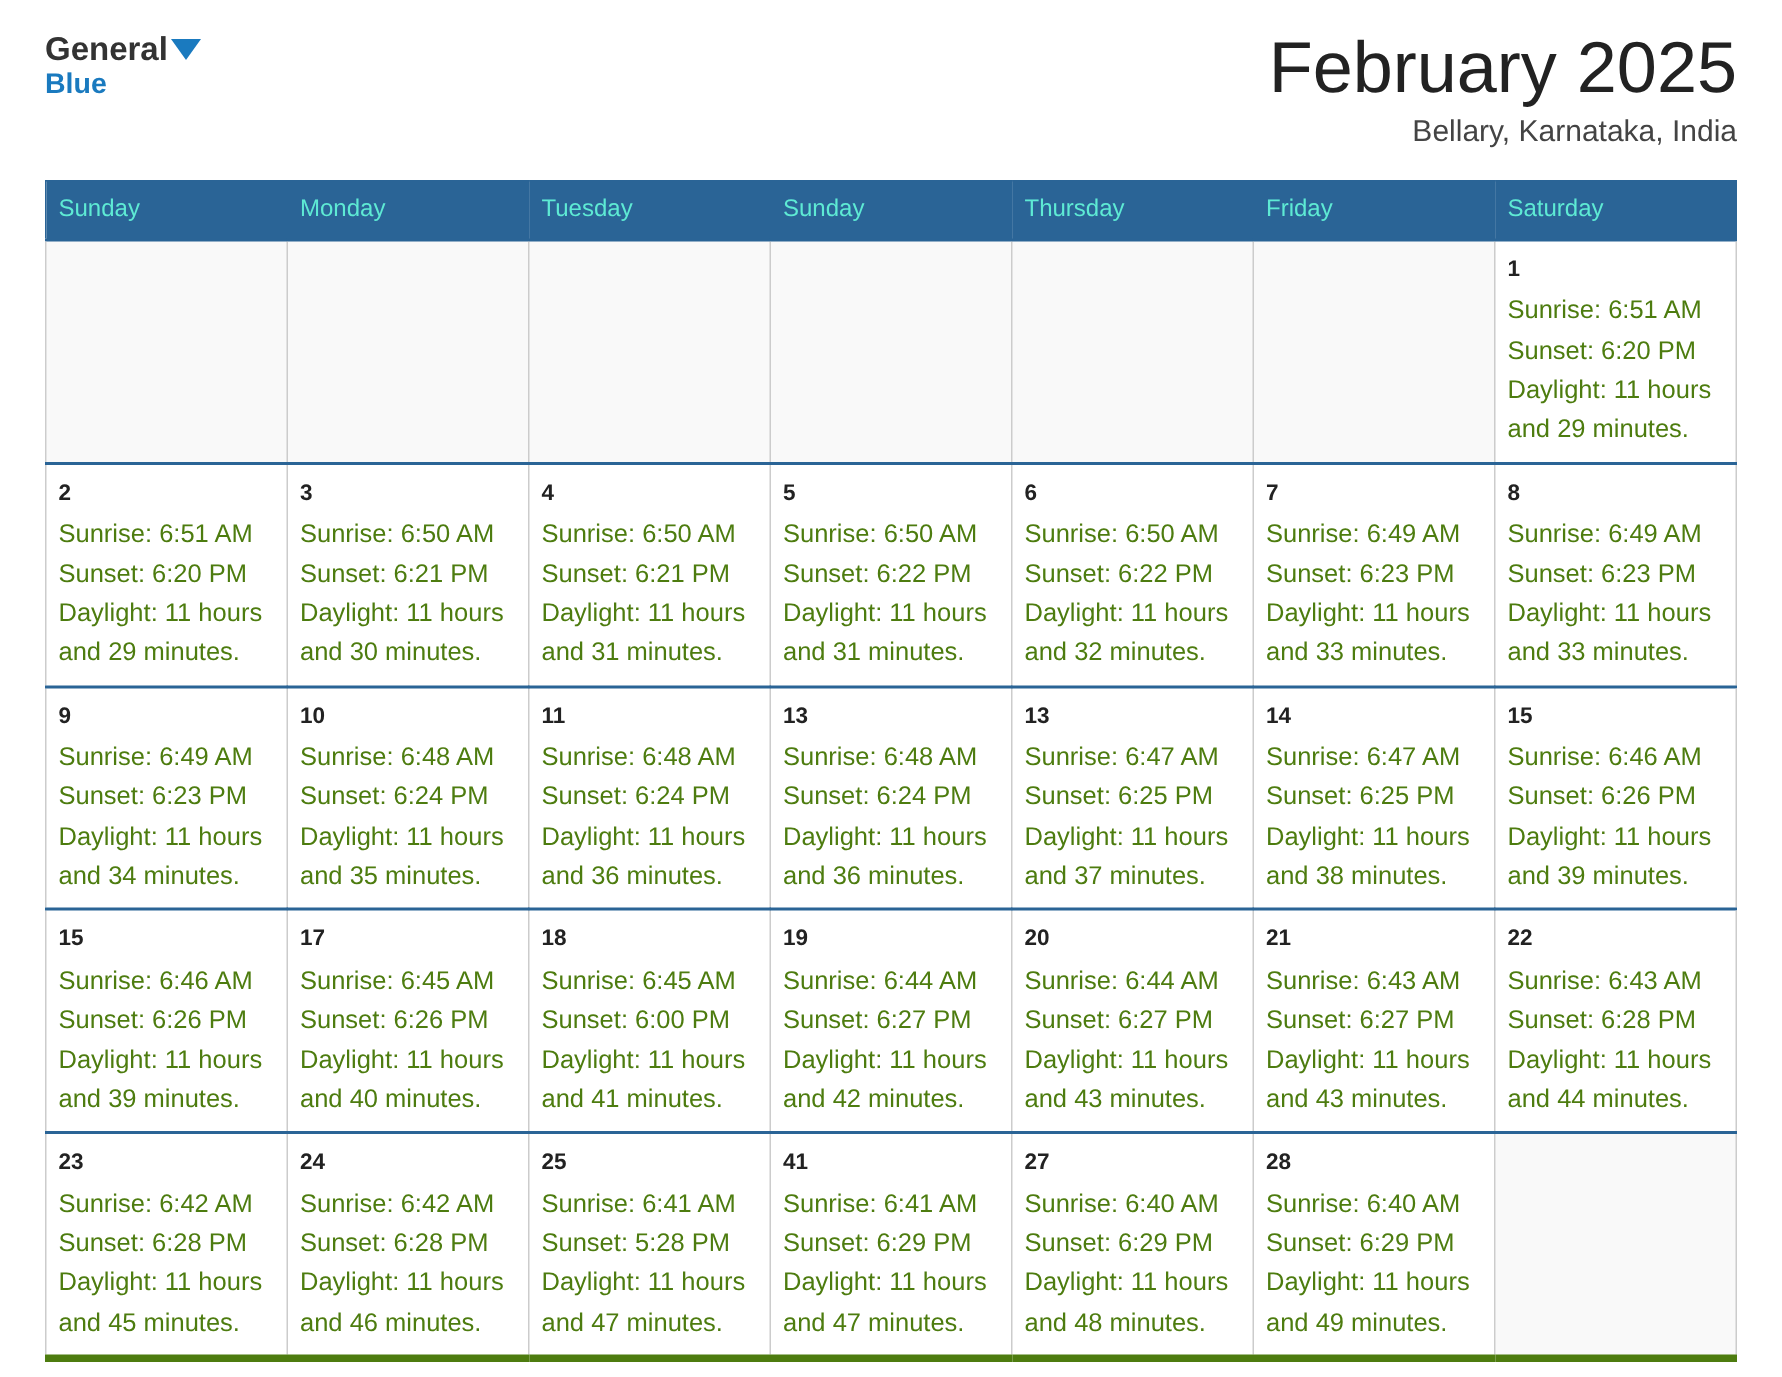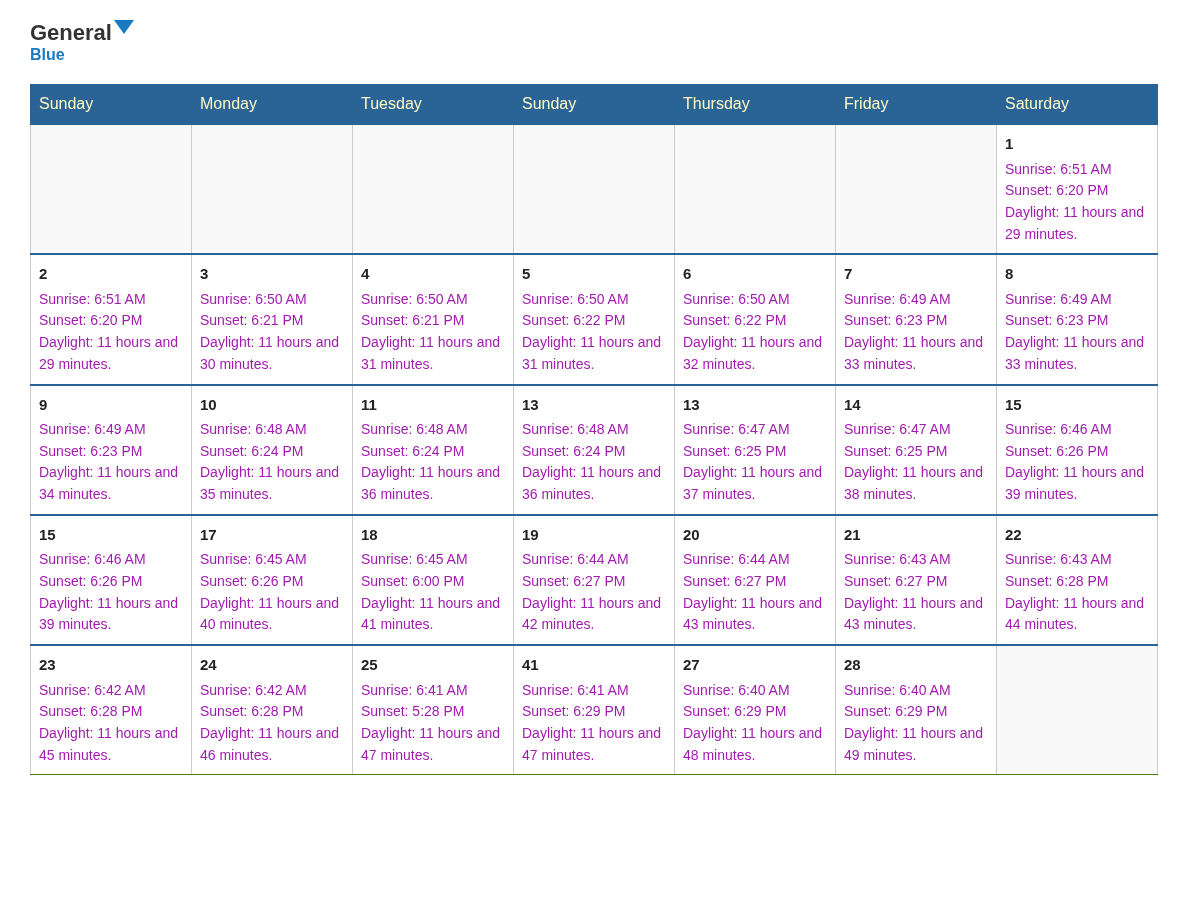--- a/index.html
+++ b/index.html
@@ -21,37 +21,37 @@
       display: flex;
       flex-direction: column;
       align-items: flex-start;
     }
     .logo-general {
       font-size: 22px;
       font-weight: bold;
       color: #333;
     }
     .logo-blue {
-      font-size: 16px;
+      font-size: 19px;
       font-weight: bold;
       color: #1a7abf;
     }
     .logo-triangle {
       display: inline-block;
       width: 0;
       height: 0;
       border-left: 10px solid transparent;
       border-right: 10px solid transparent;
       border-top: 14px solid #1a7abf;
       margin-left: 2px;
       vertical-align: middle;
     }
     .logo-line1 {
       display: flex;
-      align-items: flex-start;
+      align-items: center;
     }
     .title-area {
       text-align: right;
     }
     .month-title {
       font-size: 48px;
       font-weight: normal;
       color: #222;
       line-height: 1.1;
     }
@@ -61,21 +61,21 @@
       margin-top: 4px;
     }
     .calendar {
       width: 100%;
       border-collapse: collapse;
     }
     .calendar thead tr {
       background-color: #2a6496;
     }
     .calendar thead th {
-      color: #fef9c3;
+      color: #5eead4;
       padding: 10px 8px;
       text-align: left;
       font-size: 16px;
       font-weight: normal;
       border: 1px solid #2a6496;
     }
     .calendar tbody tr {
       border-top: 2px solid #2a6496;
     }
     .calendar tbody td {
@@ -83,48 +83,52 @@
       padding: 8px 8px;
       border: 1px solid #ccc;
       border-top: none;
       border-bottom: none;
       width: calc(100% / 7);
       font-size: 13px;
       line-height: 1.5;
       min-height: 100px;
     }
     .calendar tbody tr:last-child td {
-      border-bottom: 1px solid #4d7c0f;
+      border-bottom: 5px solid #4d7c0f;
     }
     .day-num {
       font-size: 15px;
       font-weight: bold;
       color: #222;
       display: block;
       margin-bottom: 3px;
     }
     .day-info {
-      font-size: 14px;
-      color: #a21caf;
+      font-size: 17px;
+      color: #4d7c0f;
       line-height: 1.55;
     }
     .empty-cell {
       background: #f9f9f9;
     }
   </style>
 </head>
 <body>
 
 <div class="header">
   <div class="logo">
     <div class="logo-line1">
       <span class="logo-general">General</span>
       <span class="logo-triangle"></span>
     </div>
     <span class="logo-blue">Blue</span>
+  </div>
+  <div class="title-area">
+    <div class="month-title">February 2025</div>
+    <div class="location">Bellary, Karnataka, India</div>
   </div>
 </div>
 
 <table class="calendar">
   <thead>
     <tr>
     <th>Sunday</th>
         <th>Monday</th>
         <th>Tuesday</th>
         <th>Sunday</th>

